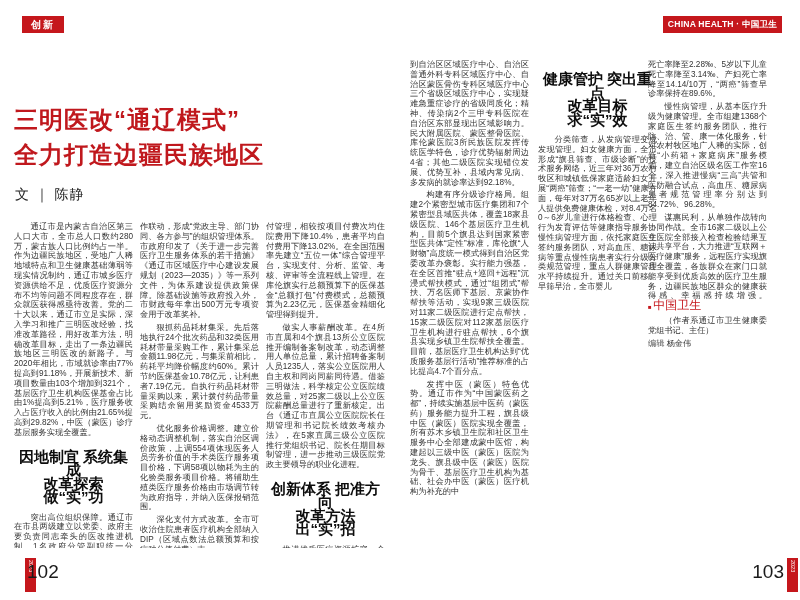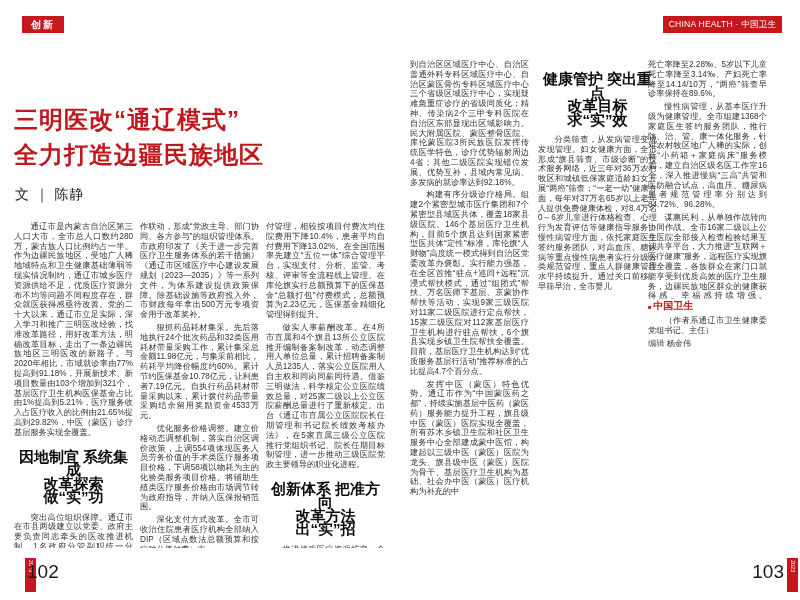--- a/index.html
+++ b/index.html
@@ -2,21 +2,21 @@
 <html><head>
 <meta charset="utf-8">
 <style>
   html,body{margin:0;padding:0;background:#e8e8e8;}
   .canvas{position:relative;width:800px;height:600px;background:#ffffff;overflow:hidden;
           font-family:"Liberation Sans","DejaVu Sans",sans-serif;}
   
   .badge{position:absolute;left:22px;top:16px;height:17px;line-height:17px;padding:0 9px;
          background:#c5171c;color:#fff;font-size:10px;font-weight:bold;letter-spacing:2px;}
   .banner{position:absolute;left:663px;top:16px;width:119px;height:17px;line-height:17px;
-          background:#c5171c;color:#fff;font-size:8.6px;font-weight:normal;text-align:center;
+          background:#c5171c;color:#fff;font-size:8.6px;font-weight:bold;text-align:center;
           letter-spacing:0.2px;}
   
   .headline{position:absolute;left:14px;top:102px;width:340px;color:#c0181d;
             font-size:24px;line-height:35px;font-weight:bold;letter-spacing:1px;}
   .byline{position:absolute;left:15px;top:186px;font-size:14px;color:#222;letter-spacing:1px;}
   
   .col{position:absolute;width:119px;font-size:8.2px;line-height:9.8px;text-align:justify;
        color:#333;overflow:hidden;}
   .col p{margin:0 0 3px;text-indent:2em;}
   .col p.cont{text-indent:0;}
@@ -31,21 +31,21 @@
   .pagenum{position:absolute;top:561px;font-size:19px;color:#1a1a1a;}
   #pagenum-left{left:27px;}
   #pagenum-right{left:746px;width:38px;text-align:right;}
   .spine{position:absolute;top:558px;width:11px;height:34px;background:#c5171c;overflow:hidden;}
   #spine-left{left:25px;} #spine-right{left:787px;}
   .spine span{display:block;writing-mode:vertical-rl;font-size:5.5px;color:#fff;
               margin:2px auto 0;line-height:11px;}
   .author-note{color:#333;}
   .editor-line{text-indent:0 !important;padding-right:24px;margin-top:5px;}
   .editor-label{color:#555;}
-  .endmark{color:#c5171c;font-weight:bold;font-size:10px;white-space:nowrap;}
+  .endmark{color:#c5171c;font-weight:normal;font-size:12px;white-space:nowrap;}
   .endmark::before{content:"■ ";font-size:6px;}
 </style>
 </head>
 <body>
 
 <div class="canvas">
 
   <div class="badge">创新</div>
   <div class="banner">CHINA HEALTH · 中国卫生</div>
 

